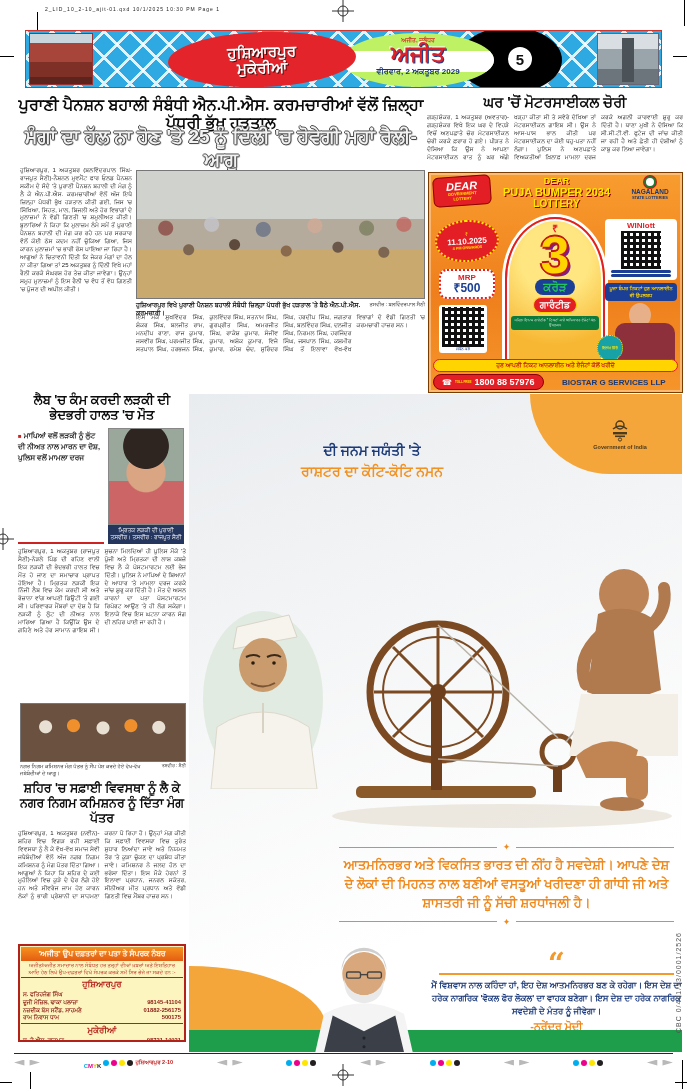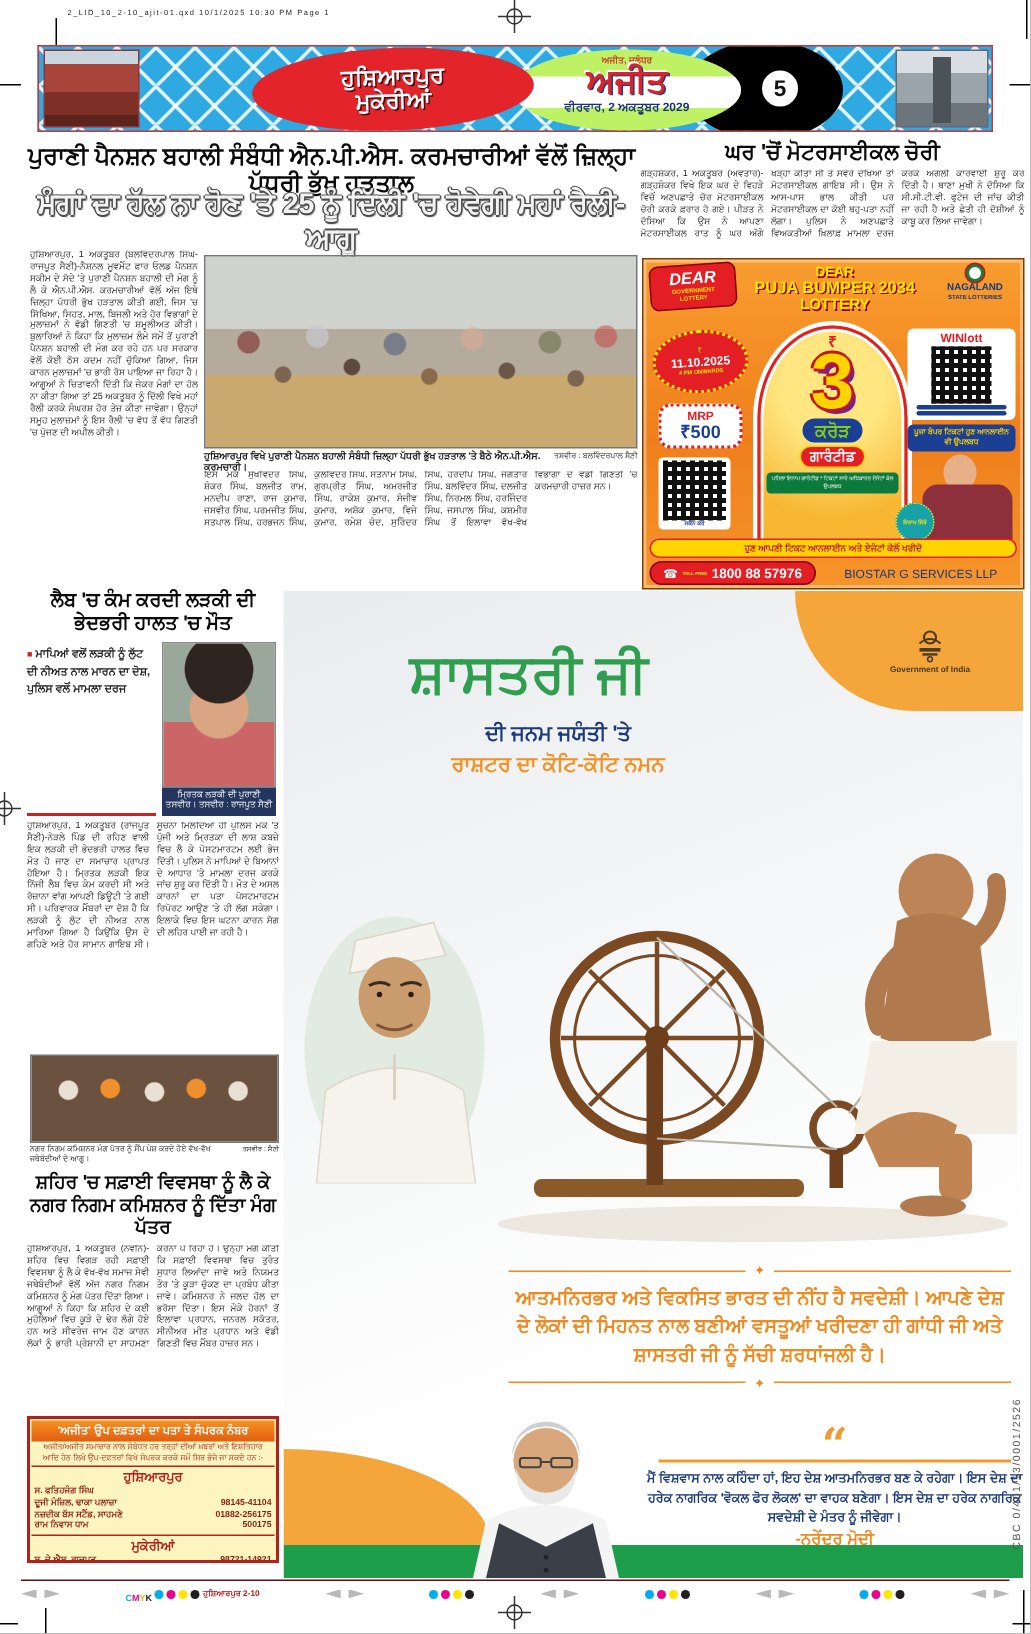--- a/index.html
+++ b/index.html
@@ -121,42 +121,42 @@
   .qr1 .qr { width:42px; height:40px; margin:0 auto; }
   .qr1 .qc { font-size:3.8px; font-weight:bold; color:#1b3f94; }
   .arch { position:absolute; left:76px; top:44px; width:100px; height:148px;
     background:radial-gradient(circle at 50% 28%, #ffe680 0 30%, #f7b733 75%);
     border:2px solid #e31e24; border-radius:50px 50px 6px 6px / 62px 62px 6px 6px;
     box-shadow:0 0 0 3px #fff, inset 0 0 0 2px #fff;
     display:flex; flex-direction:column; align-items:center; padding-top:6px; }
   .arch .rs { font-size:10px; font-weight:900; color:#e31e24; line-height:.8; }
   .arch .big3 { font-size:52px; font-weight:900; color:#ffd400; line-height:.85;
     text-shadow:-2px 0 #c01818, 2px 0 #c01818, 0 2px #c01818, 0 -2px #c01818, 3px 3px 0 #7c1e8e; }
-  .arch .pill-b { margin-top:2px; background:#1b3f94; color:#84cc16; font-size:12px; font-weight:900; border-radius:10px; padding:1px 8px; }
+  .arch .pill-b { margin-top:2px; background:#1b3f94; color:#22c55e; font-size:12px; font-weight:900; border-radius:10px; padding:1px 8px; }
   .arch .pill-r { margin-top:2px; background:#e31e24; border:1px solid #ffd400; color:#fff; font-size:9.5px; font-weight:900; border-radius:10px; padding:1px 6px; }
   .arch .terms { margin-top:3px; width:88px; background:#0c7a3c; color:#fff; font-size:3.6px; line-height:1.4; padding:2px; border-radius:3px; text-align:center; }
   .lot-right { position:absolute; right:5px; top:46px; width:72px; }
   .wincard { background:#fff; border-radius:4px; padding:2px; text-align:center; }
   .wincard .wl { font-size:8px; font-weight:900; color:#e31e24; }
   .wincard .qr { width:40px; height:38px; margin:1px auto; }
   .wincard .bar { height:3px; background:#1b3f94; margin:1px 4px; border-radius:2px; }
   .bluecard { margin-top:3px; background:#1b3f94; border-radius:4px; padding:2px; color:#ffd400; font-size:5px; font-weight:bold; text-align:center; line-height:1.4; }
   .man { position:relative; margin-top:2px; height:58px; }
   .man .face { position:absolute; left:24px; top:0; width:22px; height:24px; border-radius:50%; background:#e8b088; }
   .man .body { position:absolute; left:10px; top:20px; right:2px; bottom:0; background:#8e2f3c; border-radius:10px 10px 0 0; }
   .man .badge { position:absolute; left:-8px; bottom:0; width:26px; height:26px; border-radius:50%; background:#17a2a8;
     border:1px dotted #ffe600; color:#ffe600; font-size:3.6px; font-weight:900; display:flex; align-items:center; justify-content:center; text-align:center; }
   .lot-strip { position:absolute; left:4px; right:4px; bottom:20px; height:13px; background:#ffd400; border:1px solid #e31e24; border-radius:7px;
     display:flex; align-items:center; justify-content:center; font-size:6px; font-weight:900; color:#c01818; }
   .lot-bottom { position:absolute; left:4px; right:4px; bottom:2px; height:16px; display:flex; align-items:center; gap:6px; }
   .phone-pill { background:#e31e24; border-radius:9px; height:16px; padding:0 8px; display:flex; align-items:center; gap:3px; border:1px solid #8a0000; }
   .phone-pill .ic { color:#fff; font-size:8px; }
   .phone-pill .tf { font-size:3px; font-weight:bold; color:#ffe600; line-height:1; }
   .phone-pill .no { font-size:9px; font-weight:900; color:#fff; line-height:1; }
-  .company { flex:1; text-align:center; font-size:8px; font-weight:400; color:#173a7a; }
+  .company { flex:1; text-align:center; font-size:8px; font-weight:700; color:#173a7a; }
   
   .gandhi { position:absolute; left:189px; top:394px; width:493px; height:658px;
     background:linear-gradient(160deg,#e9ecef 0%, #f4f5f6 35%, #ffffff 75%); overflow:hidden; }
   .blob-tr { position:absolute; right:0; top:0; width:152px; height:80px; background:#f4a63a; border-radius:0 0 0 85px;
     display:flex; flex-direction:column; align-items:center; justify-content:center; padding-left:28px; }
   .blob-tr .cap { font-size:5.5px; font-weight:bold; color:#4a3a20; margin-top:2px; }
   .g-title { position:absolute; left:28px; top:36px; }
   .g-title .l1 { font-size:36px; font-weight:900; color:#f29222; line-height:1.05; }
   .g-title .l1 .and { font-size:20px; font-weight:800; color:#1b3a7a; margin-left:8px; }
   .g-title .l2 { font-size:36px; font-weight:900; color:#2f9e4f; margin-left:56px; line-height:1.05; }
@@ -364,21 +364,20 @@
       <svg width="20" height="24" viewBox="0 0 20 24">
         <circle cx="10" cy="7" r="4" fill="none" stroke="#4a3a20" stroke-width="1.4"></circle>
         <path d="M3 11 q7 -6 14 0" fill="none" stroke="#4a3a20" stroke-width="1.4"></path>
         <rect x="3" y="14" width="14" height="2.4" fill="#4a3a20"></rect>
         <rect x="5" y="17.5" width="10" height="1.6" fill="#4a3a20"></rect>
         <circle cx="10" cy="21.5" r="1.6" fill="none" stroke="#4a3a20" stroke-width="1"></circle>
       </svg>
       <div class="cap">Government of India</div>
     </div>
     <div class="g-title">
-      <div class="l2">ਸ਼ਾਸਤਰੀ ਜੀ</div>
       <div class="l3">ਦੀ ਜਨਮ ਜਯੰਤੀ 'ਤੇ</div>
       <div class="l4">ਰਾਸ਼ਟਰ ਦਾ ਕੋਟਿ-ਕੋਟਿ ਨਮਨ</div>
     </div>
     <svg class="shastri" viewBox="0 0 125 190">
       <ellipse cx="62" cy="100" rx="60" ry="88" fill="#e2ebe1"></ellipse>
       <path d="M32 50 L96 38 L88 16 L36 28 Z" fill="#f7f4ed" stroke="#d8d4c8" stroke-width="1"></path>
       <ellipse cx="62" cy="66" rx="24" ry="27" fill="#c99b6d"></ellipse>
       <path d="M45 58 q8 -4 14 0 M66 58 q8 -4 14 0" stroke="#3a2a1a" stroke-width="2" fill="none"></path>
       <circle cx="52" cy="64" r="1.8" fill="#2a1c10"></circle>
         <circle cx="73" cy="64" r="1.8" fill="#2a1c10"></circle>

